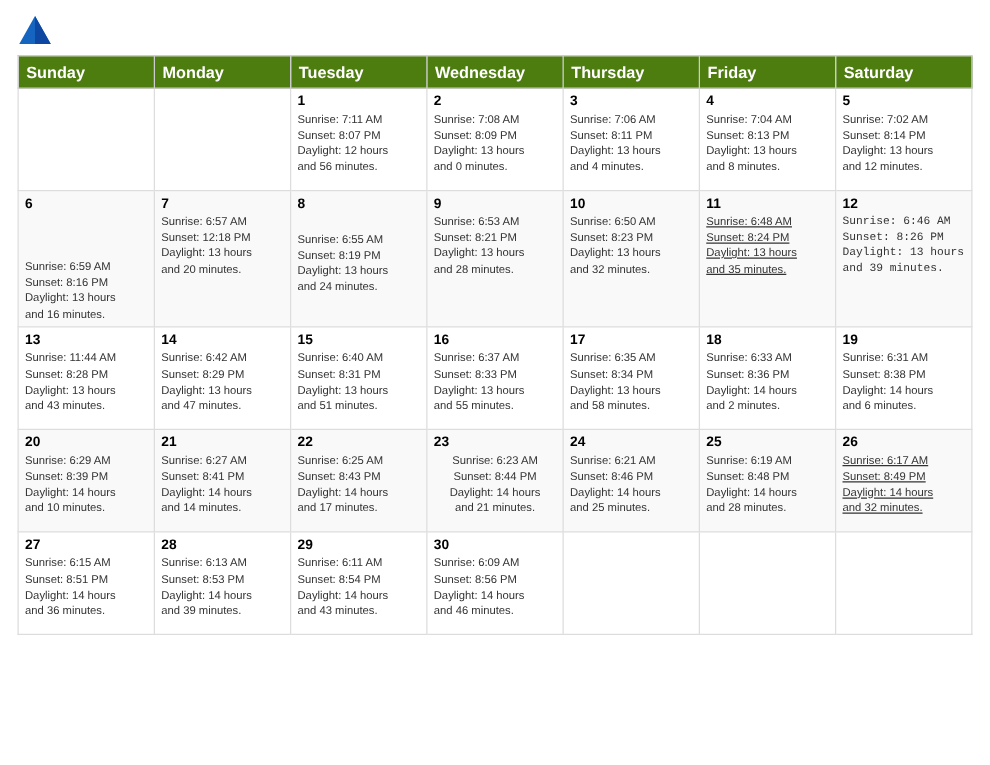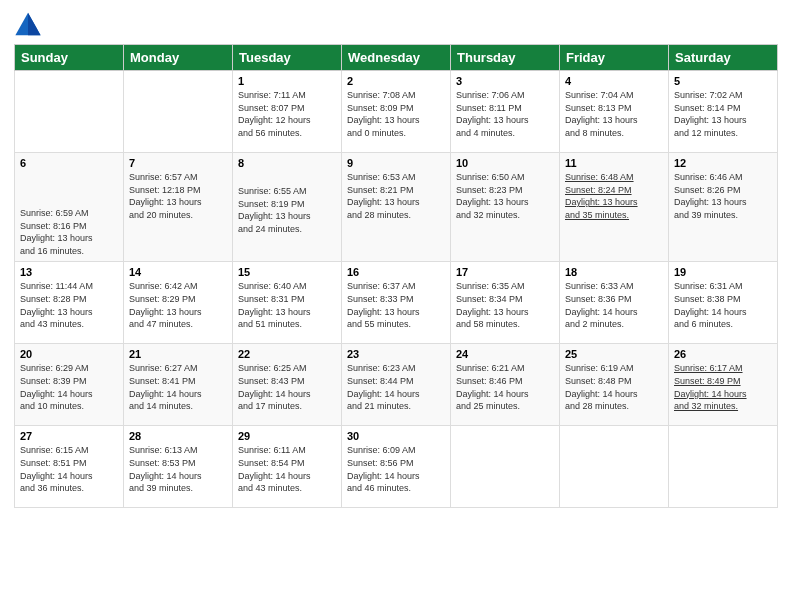--- a/index.html
+++ b/index.html
@@ -56,21 +56,21 @@
     .subtitle {
       font-size: 14px;
       color: #333;
     }
     .calendar {
       width: 100%;
       border-collapse: collapse;
       table-layout: fixed;
     }
     .calendar th {
-      background-color: #15803d;
+      background-color: #4d7c0f;
       color: #fff;
       text-align: left;
       padding: 5px 6px;
       font-size: 13px;
       font-weight: bold;
       border: 1px solid #ccc;
     }
     .calendar td {
       border: 1px solid #ddd;
       vertical-align: top;
@@ -210,21 +210,21 @@
           </td>
           <td>
             <span class="day-number">11</span>
             <div class="day-info" style="white-space: pre-line; text-decoration: underline;">Sunrise: 6:48 AM
 Sunset: 8:24 PM
 Daylight: 13 hours
 and 35 minutes.</div>
           </td>
           <td>
             <span class="day-number">12</span>
-            <div class="day-info" style="white-space: pre-line;">Sunrise: 6:46 AM
+            <div class="day-info" style="white-space: pre-line; font-family: Liberation Mono, monospace;">Sunrise: 6:46 AM
 Sunset: 8:26 PM
 Daylight: 13 hours
 and 39 minutes.</div>
           </td>
         </tr>
         <tr>
           <td>
             <span class="day-number">13</span>
             <div class="day-info" style="white-space: pre-line;">Sunrise: 11:44 AM
 Sunset: 8:28 PM
@@ -291,21 +291,21 @@
           </td>
           <td>
             <span class="day-number">22</span>
             <div class="day-info" style="white-space: pre-line;">Sunrise: 6:25 AM
 Sunset: 8:43 PM
 Daylight: 14 hours
 and 17 minutes.</div>
           </td>
           <td>
             <span class="day-number">23</span>
-            <div class="day-info" style="white-space: pre-line;">Sunrise: 6:23 AM
+            <div class="day-info" style="white-space: pre-line; text-align: center;">Sunrise: 6:23 AM
 Sunset: 8:44 PM
 Daylight: 14 hours
 and 21 minutes.</div>
           </td>
           <td>
             <span class="day-number">24</span>
             <div class="day-info" style="white-space: pre-line;">Sunrise: 6:21 AM
 Sunset: 8:46 PM
 Daylight: 14 hours
 and 25 minutes.</div>

